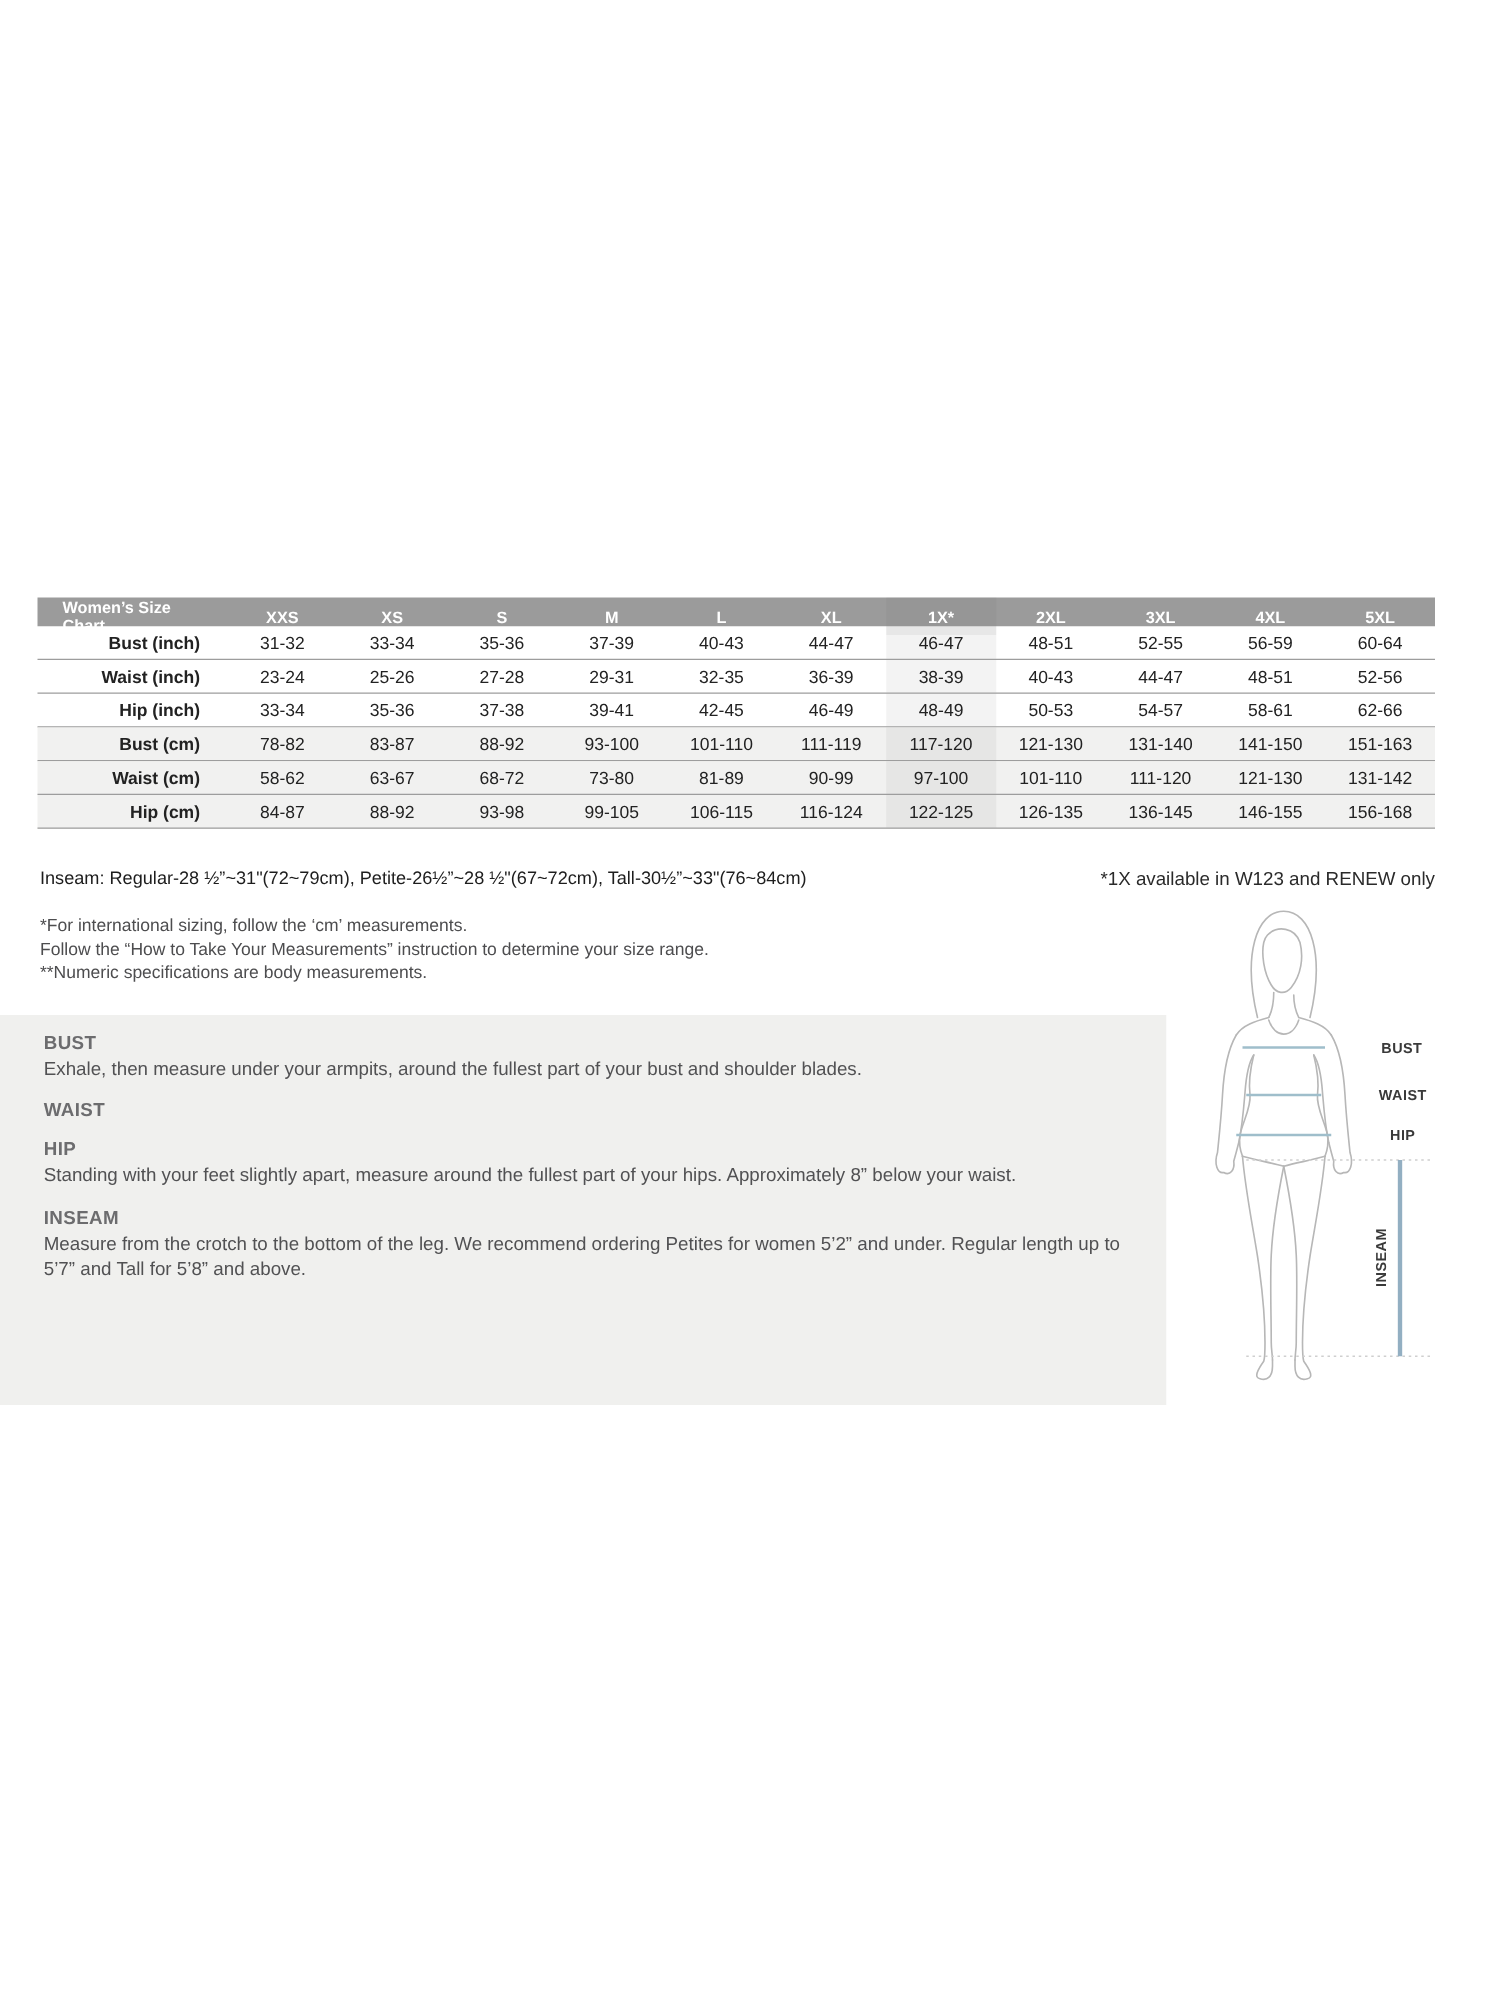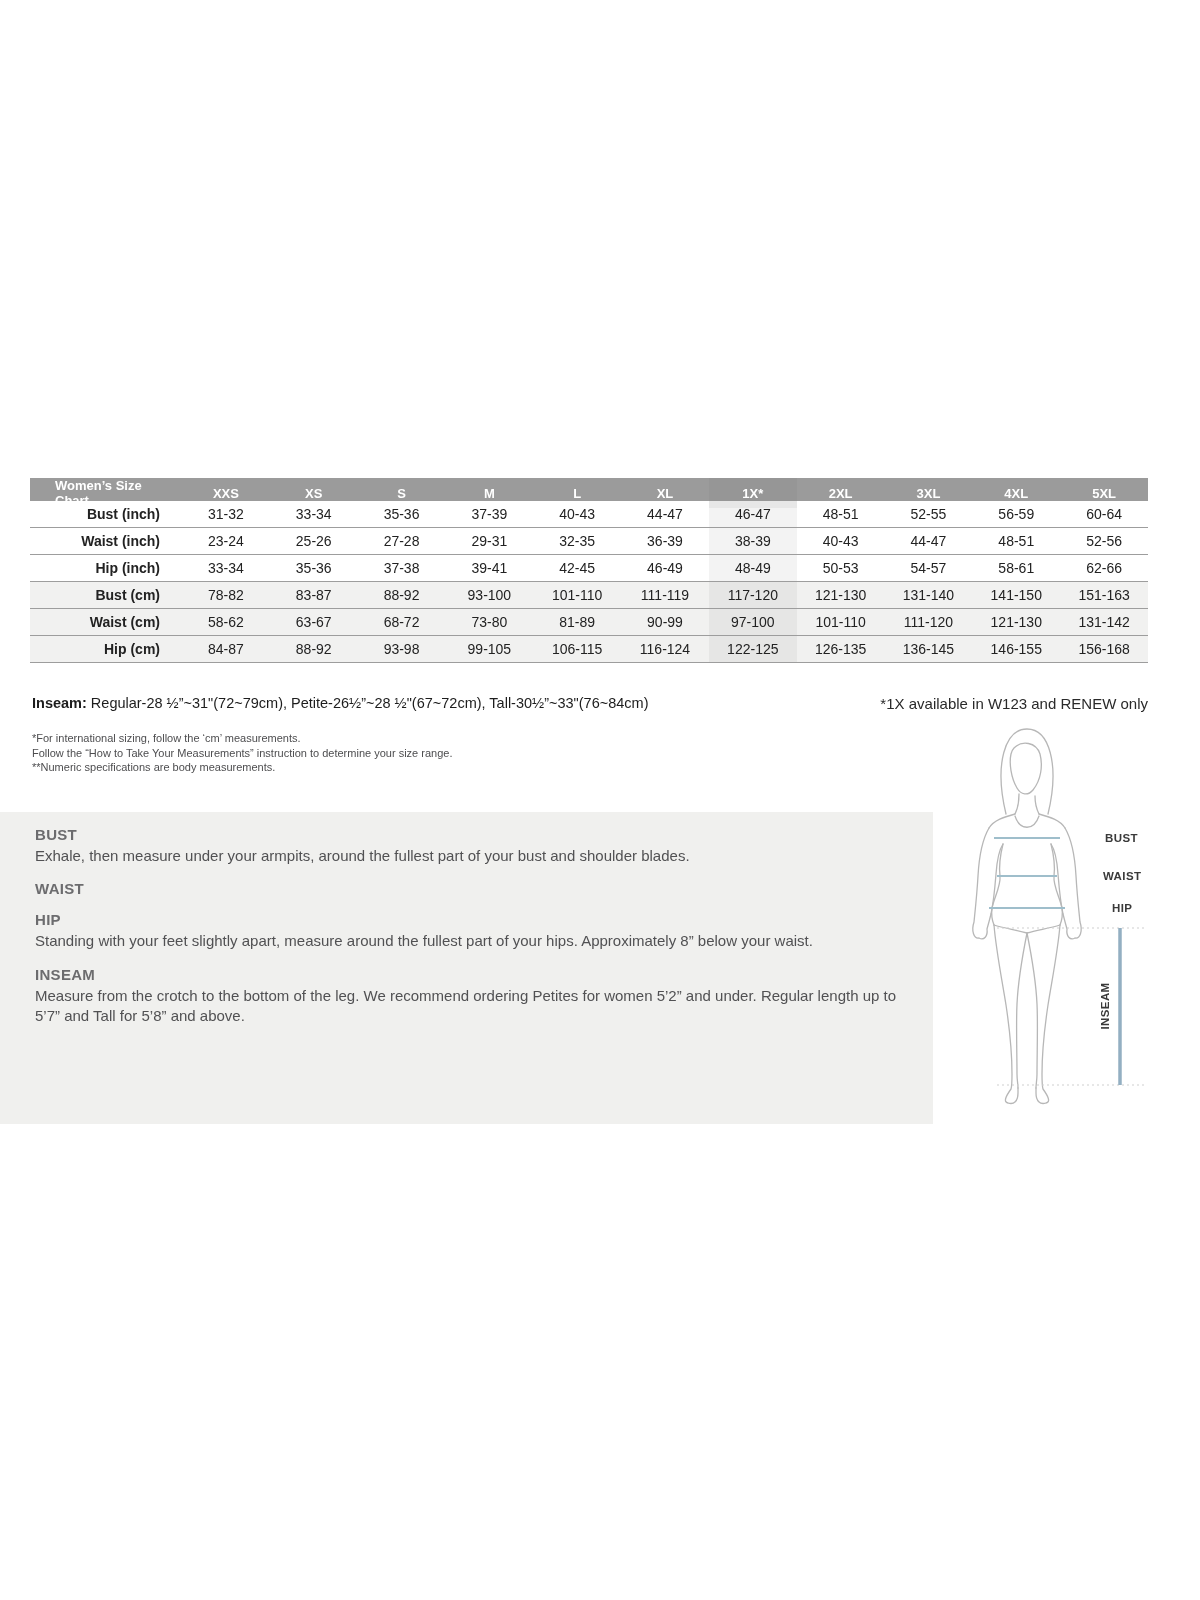--- a/index.html
+++ b/index.html
@@ -8,30 +8,30 @@
   .page { position:relative; width:1200px; height:1600px; overflow:hidden; }
 
   
   .tbl { position:absolute; left:30px; top:478px; width:1118px; font-size:14px; }
   .trow { display:grid; grid-template-columns:152px repeat(11,1fr); height:27px; }
   .trow + .trow { border-top:0; }
   .trow:not(.thead) { border-bottom:1px solid var(--row-border); }
   .trow.thead { height:23px; background:var(--header-bg); color:var(--header-text); }
   .cell { display:flex; align-items:center; justify-content:center; height:100%; }
   .label-cell { justify-content:flex-end; padding-right:22px; font-weight:bold; }
-  .thead .label-cell { justify-content:flex-start; padding-left:8px; font-size:15px; font-weight:bold;margin-left:17px; }
+  .thead .label-cell { justify-content:flex-start; padding-left:20px; font-size:15px; font-weight:bold; }
   .thead .cell { font-weight:bold; font-size:13px; }
   .trow.alt { background:var(--row-alt-bg); }
   .cell.hl { background:var(--highlight-overlay); }
 
   
   .inseam-note { position:absolute; left:32px; top:695px; font-size:14.5px; color:#1d1d1d; }
-  .inseam-note b { font-weight:bold; }
+  .inseam-note b { font-weight:normal; }
   .onex-note { position:absolute; right:52px; top:695px; font-size:15px; color:#2a2a2a; }
-  .notes { position:absolute; left:32px; top:731px; font-size:11px; color:#4d4d4f; line-height:1.33; }
+  .notes { position:absolute; left:32px; top:731px; font-size:14px; color:#4d4d4f; line-height:1.33; }
 
   
   .measure-box { position:absolute; left:0; top:812px; width:933px; height:312px;
     background:var(--box-bg); }
   .measure-box h2 { margin:31px 0 0 35px; font-size:19.5px; color:#3b3b3d; letter-spacing:0.2px; }
   .msection { margin:14px 0 0 35px; }
   .msection h3 { font-size:15px; color:#6c6c6e; letter-spacing:0.3px; margin-bottom:3px; }
   .msection p { font-size:15px; color:var(--text-gray); line-height:1.36; width:878px; }
 
   

